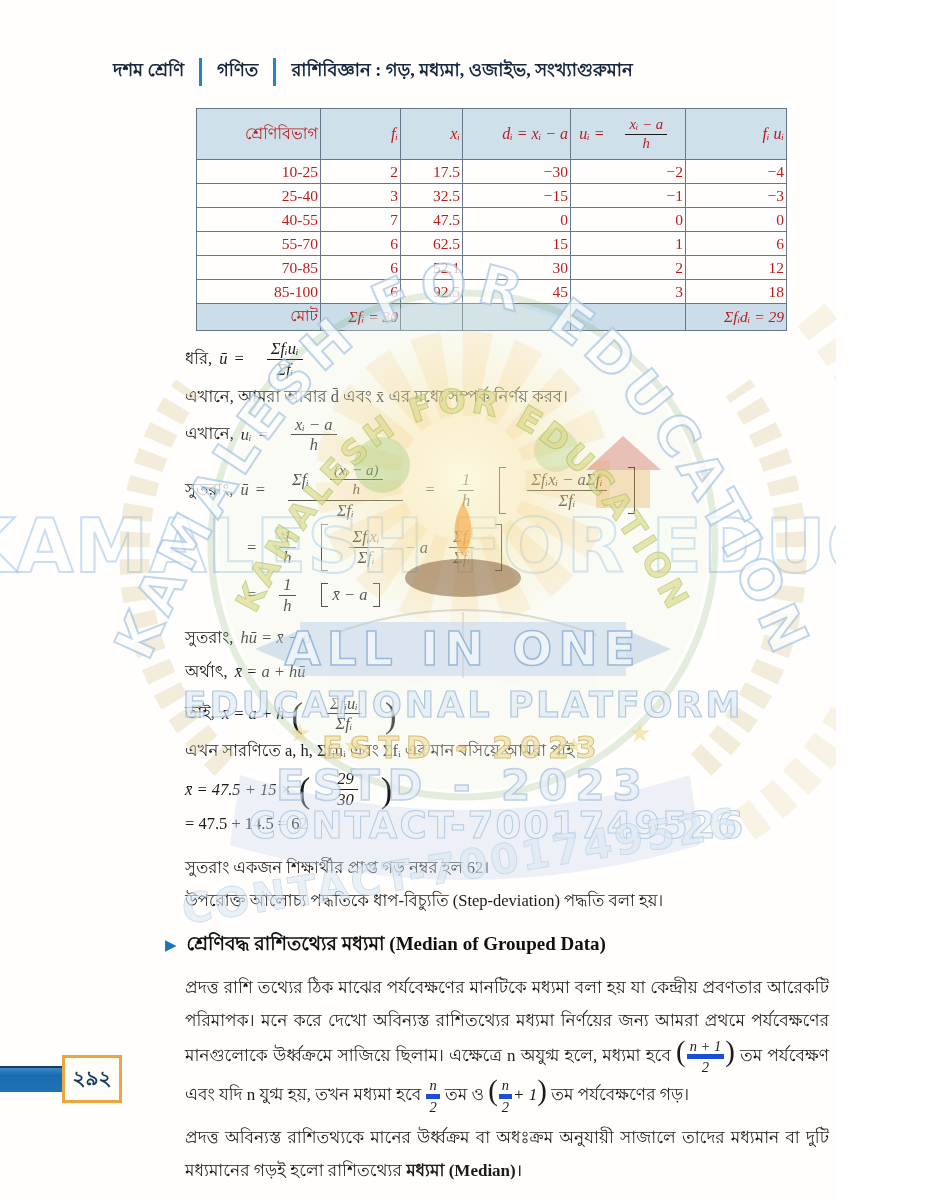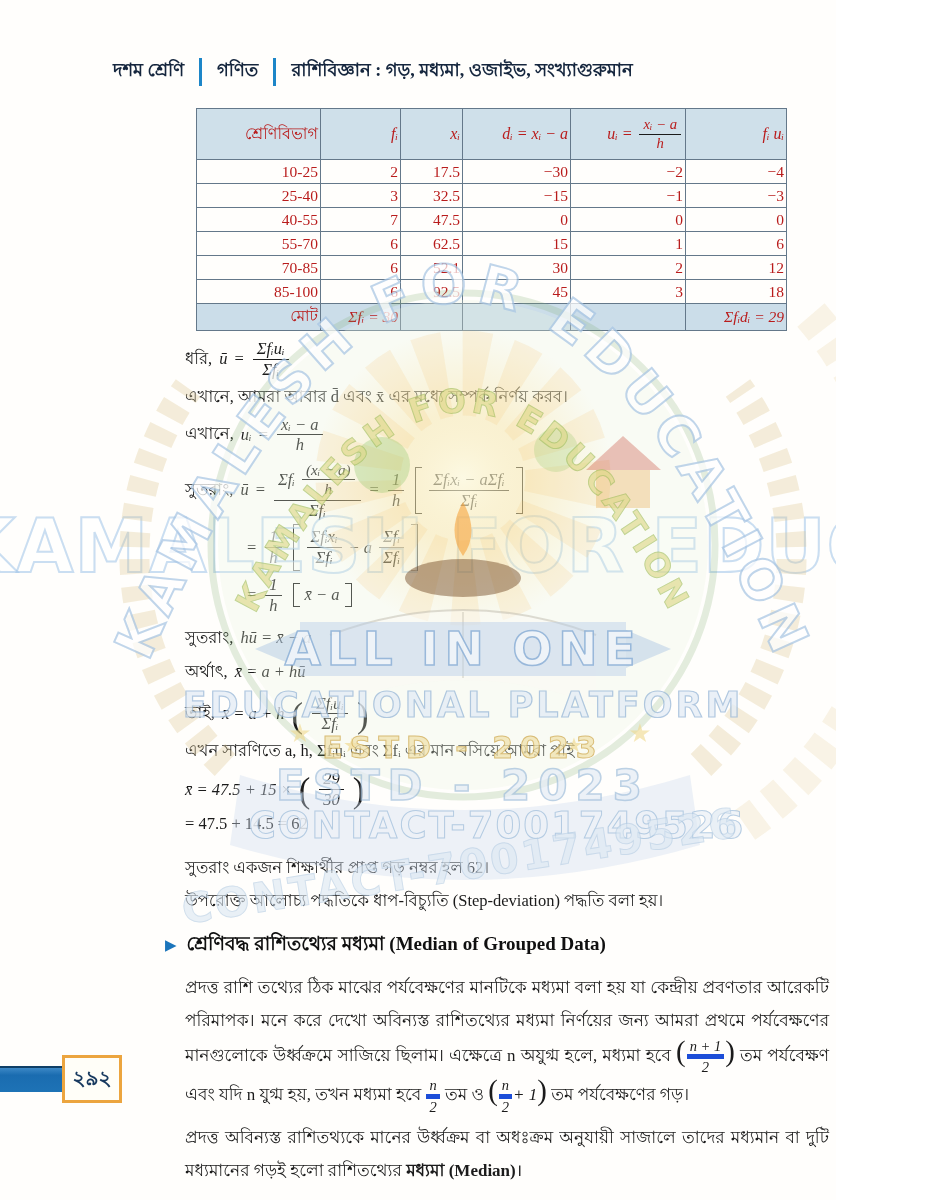--- a/index.html
+++ b/index.html
@@ -17,21 +17,21 @@
   .stats-table thead th{background:#cfe0ea;height:50px;font-size:16px;}
   .stats-table tbody td{height:23px;}
   .stats-table .total-row td{background:#cbdde9;height:26px;}
   .mi{font-style:italic;font-family:"Liberation Serif","DejaVu Serif",serif;}
   
   .flow{position:absolute;left:185px;top:338px;width:648px;z-index:1;}
   .mline{display:flex;align-items:center;gap:7px;margin-bottom:3px;font-size:16.5px;}
   .mline .lab{font-style:normal;}
   .math{font-style:italic;}
   .frac{display:inline-flex;flex-direction:column;align-items:center;vertical-align:middle;
-      line-height:1.2;margin:1px 2px;font-style:italic;}
+      line-height:1.2;margin:1px 16px;font-style:italic;}
   .frac .num{padding:0 4px;border-bottom:1.2px solid #1b1b1b;}
   .frac .den{padding:0 4px;}
   .frac.small{font-size:0.92em;}
   .mrow{display:inline-flex;align-items:center;gap:5px;}
   .brgroup{display:inline-flex;align-items:stretch;margin:0 2px;}
   .brk{width:6px;border:1.6px solid #1b1b1b;align-self:stretch;}
   .brk.l{border-right:none;}
   .brk.r{border-left:none;}
   .brcontent{display:inline-flex;align-items:center;gap:5px;padding:2px 5px;}
   .bigp{font-size:210%;font-weight:300;font-style:normal;display:inline-block;

